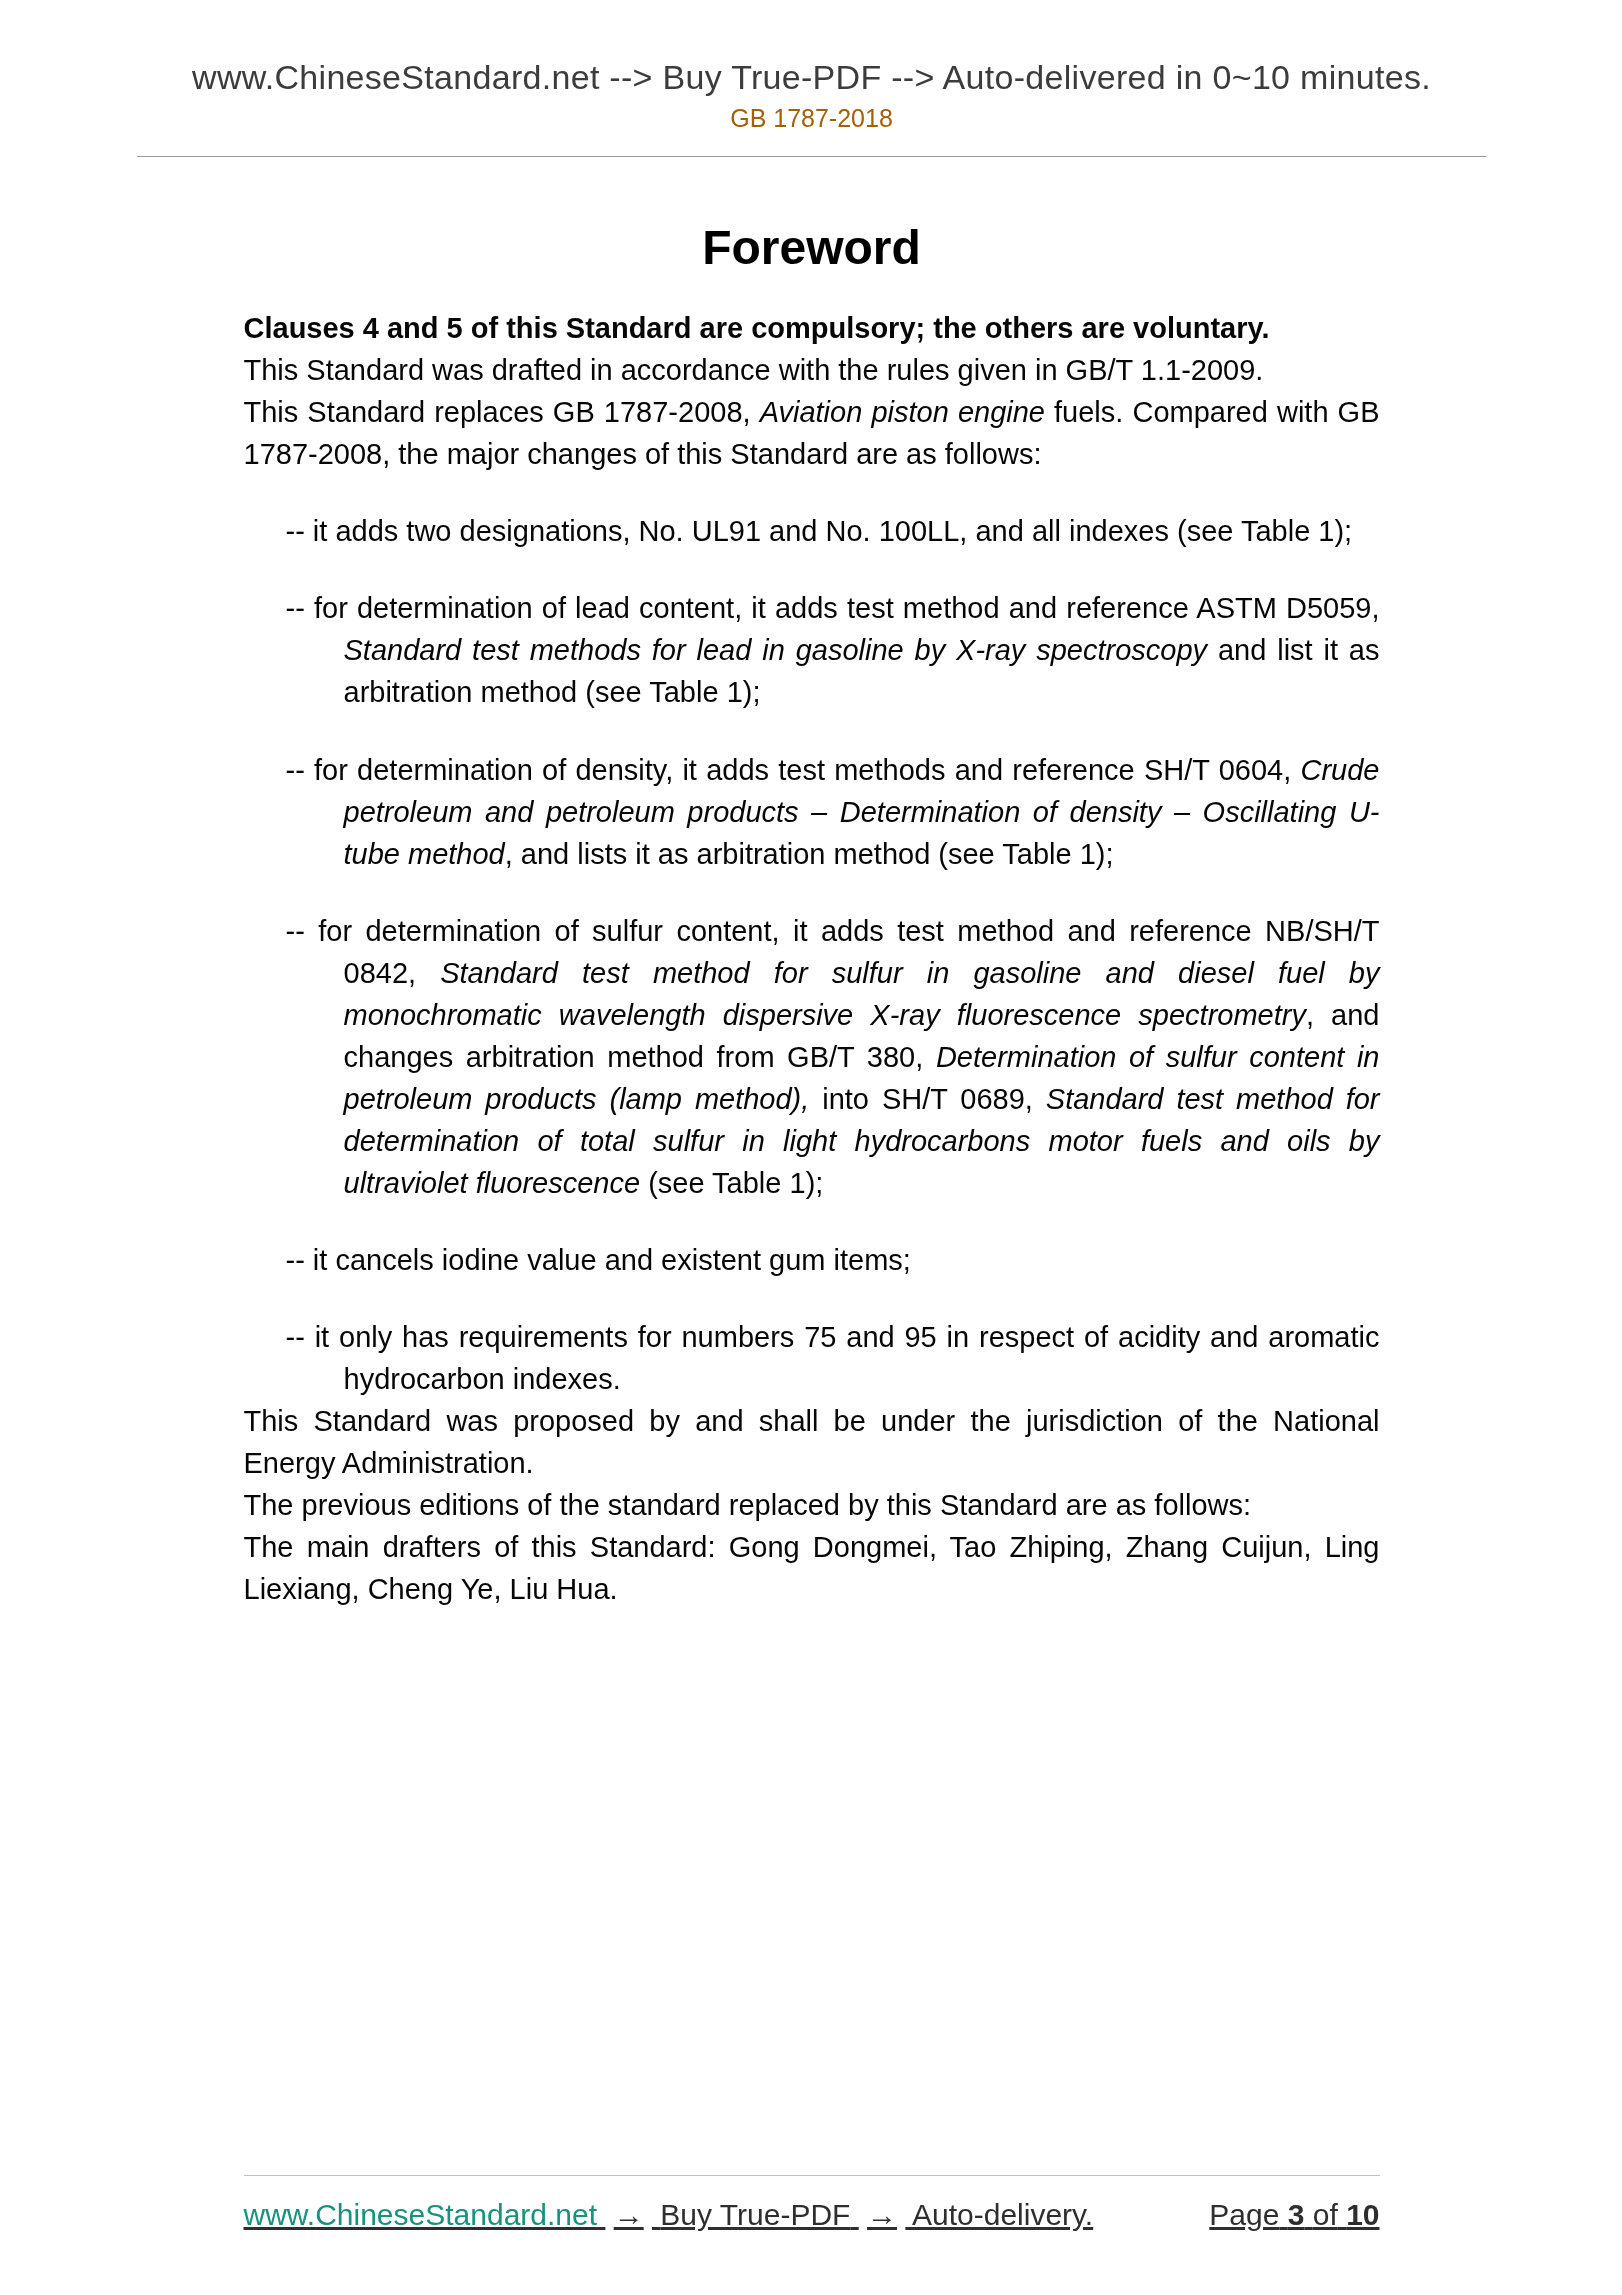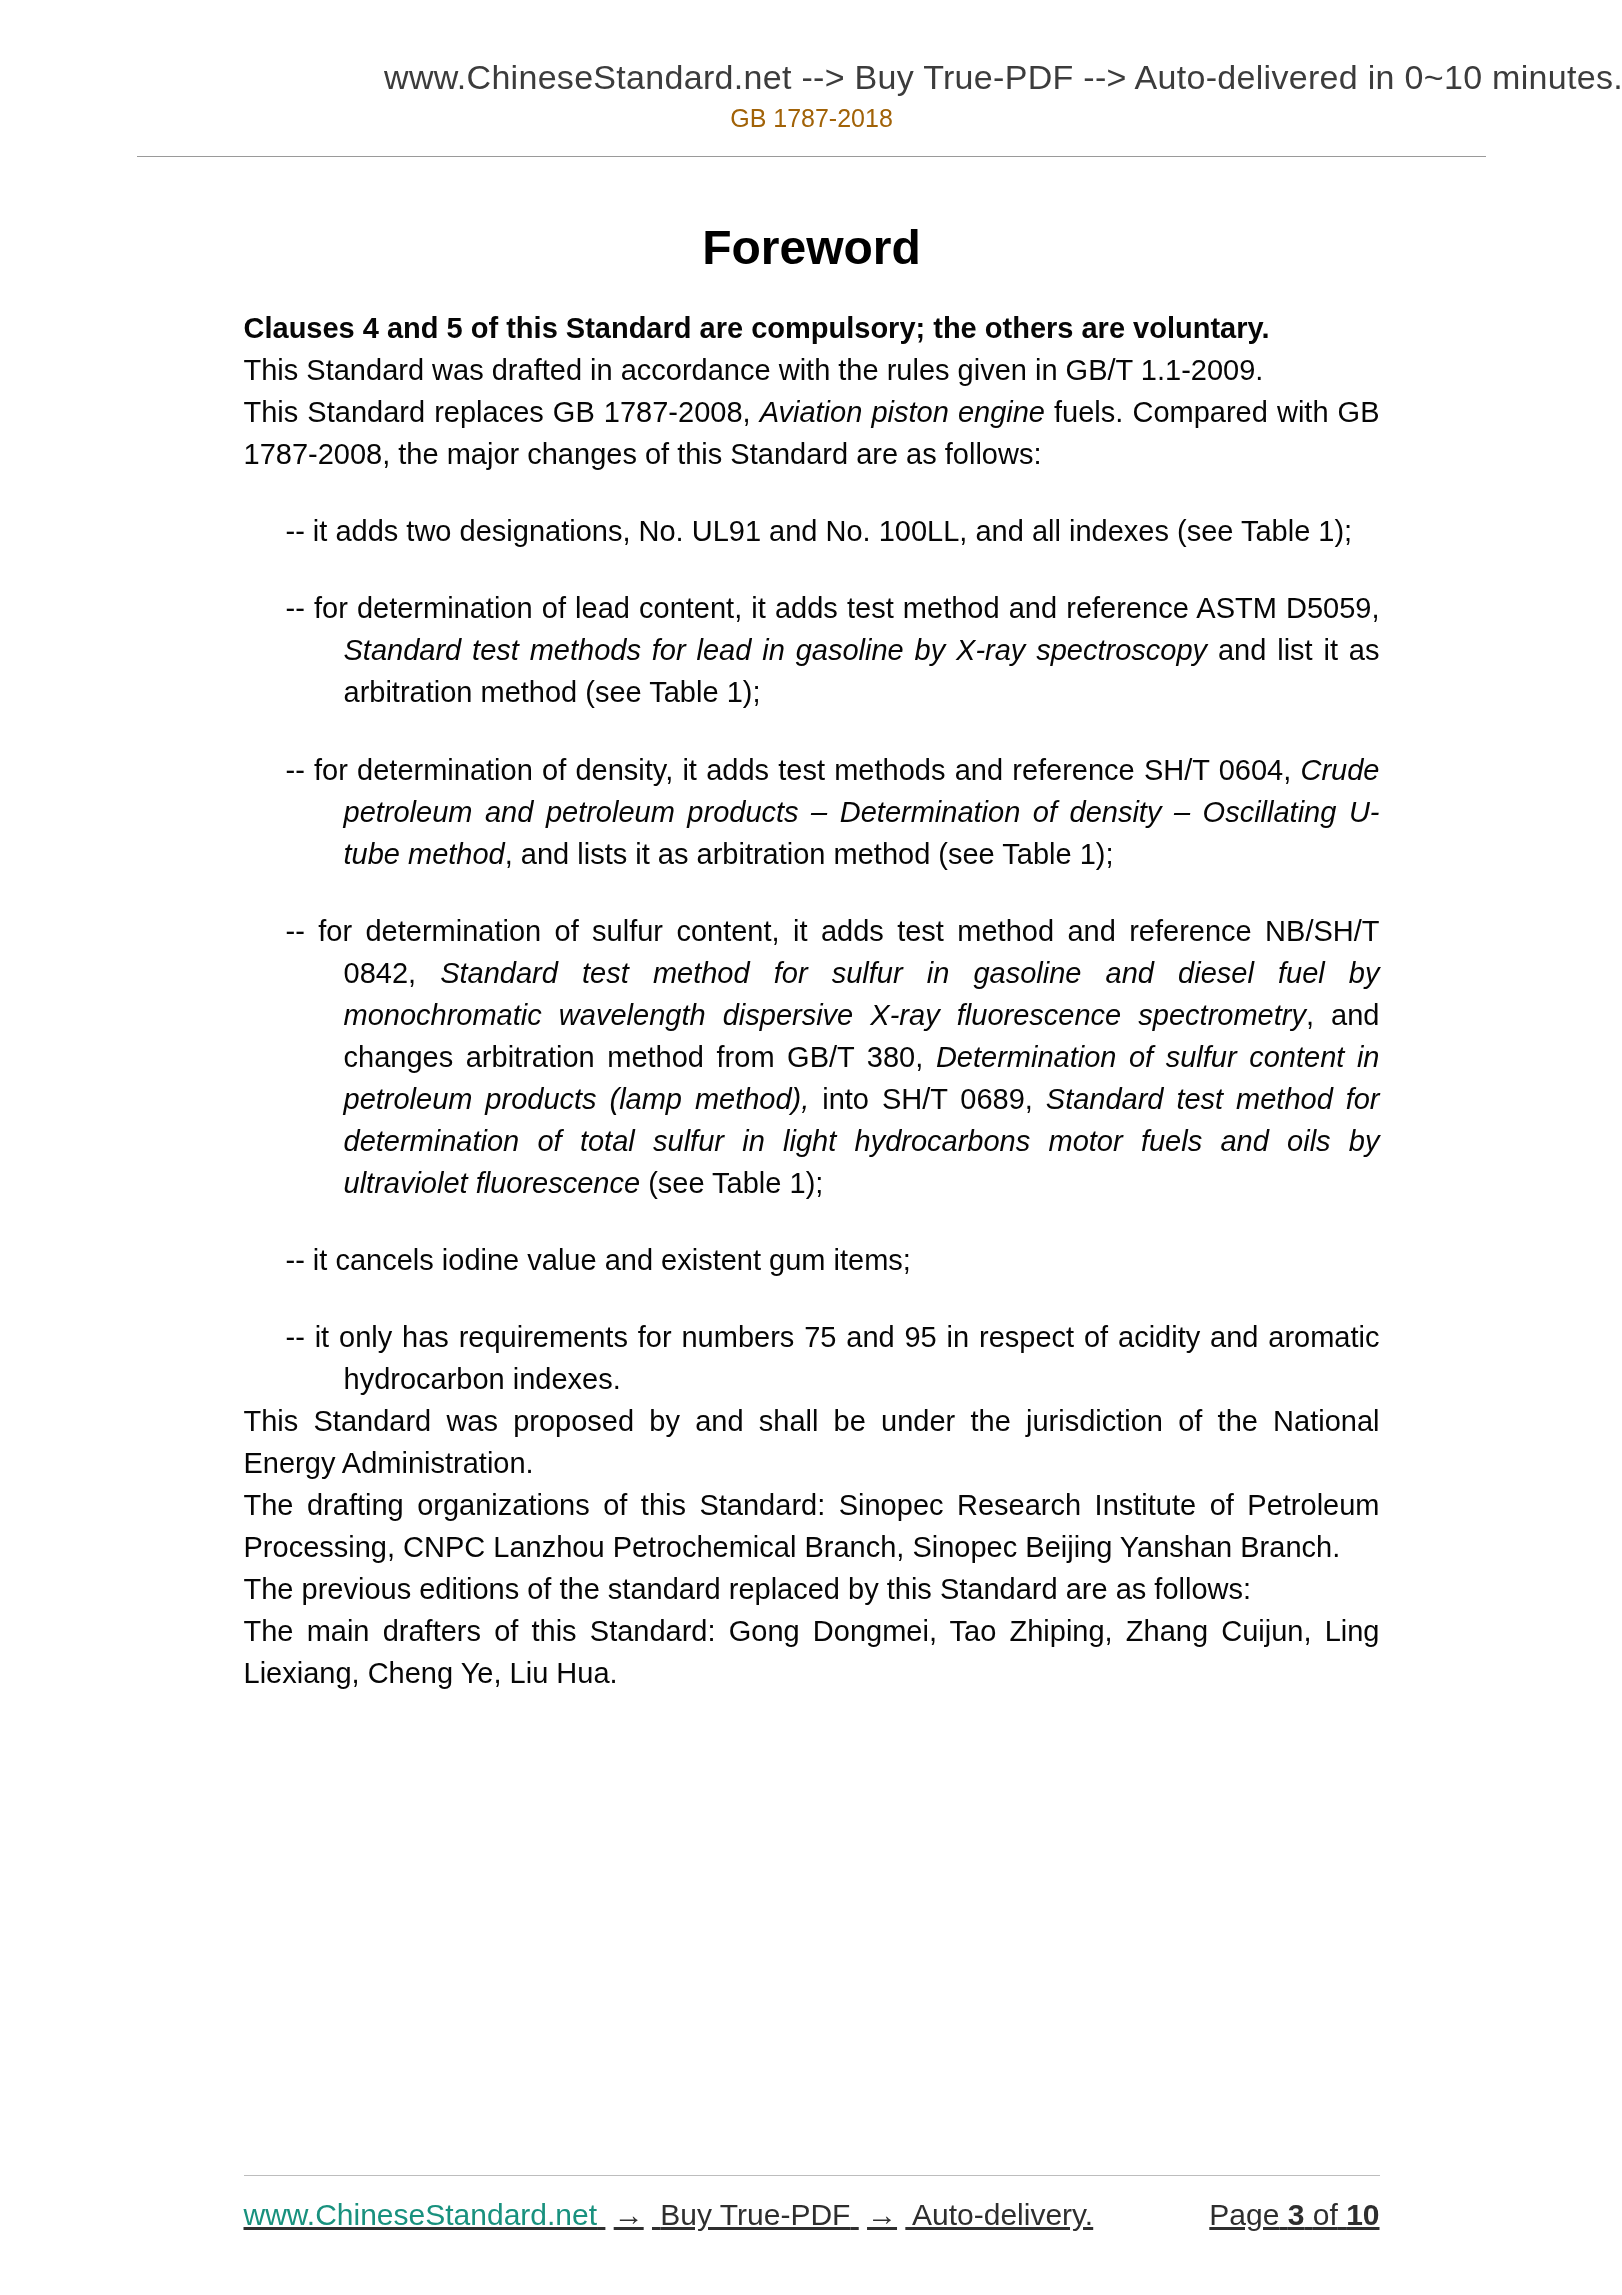--- a/index.html
+++ b/index.html
@@ -7,21 +7,21 @@
     width: 1623px;
     height: 2295px;
     background: #ffffff;
     font-family: "Liberation Sans", sans-serif;
     color: #0a0a0a;
     overflow: hidden;
   }
   .page { position: relative; width: 100%; height: 100%; }
 
   .header { padding-top: 58px; text-align: center; }
-  .header-line1 { font-size: 34px; color: #3c3c3c; letter-spacing: 0.3px; text-align: right; }
+  .header-line1 { font-size: 34px; color: #3c3c3c; letter-spacing: 0.3px; }
   .header-line2 { font-size: 25px; color: #a16207; margin-top: 7px; }
   .header-rule { width: 1349px; margin: 23px auto 0 auto; border-bottom: 1.7px solid #9a9a9a; }
 
   .title { font-size: 48px; font-weight: bold; text-align: center; margin-top: 63px; color: #000; }
 
   .body-area {
     width: 1136px;
     margin: 20px auto 0 auto;
     font-size: 29px;
     line-height: 1.45;
@@ -65,21 +65,20 @@
       <div class="para bold"><span>Clauses 4 and 5 of this Standard are compulsory; the others are voluntary.</span></div>
       <div class="para"><span>This Standard was drafted in accordance with the rules given in GB/T 1.1-2009.</span></div>
       <div class="para"><span>This Standard replaces GB 1787-2008, </span><span class="it">Aviation piston engine</span><span> fuels. Compared with GB 1787-2008, the major changes of this Standard are as follows:</span></div>
       <div class="li"><span>-- it adds two designations, No. UL91 and No. 100LL, and all indexes (see Table 1);</span></div>
       <div class="li"><span>-- for determination of lead content, it adds test method and reference ASTM D5059, </span><span class="it">Standard test methods for lead in gasoline by X-ray spectroscopy</span><span> and list it as arbitration method (see Table 1);</span></div>
       <div class="li"><span>-- for determination of density, it adds test methods and reference SH/T 0604, </span><span class="it">Crude petroleum and petroleum products – Determination of density – Oscillating U-tube method</span><span>, and lists it as arbitration method (see Table 1);</span></div>
       <div class="li"><span>-- for determination of sulfur content, it adds test method and reference NB/SH/T 0842, </span><span class="it">Standard test method for sulfur in gasoline and diesel fuel by monochromatic wavelength dispersive X-ray fluorescence spectrometry</span><span>, and changes arbitration method from GB/T 380, </span><span class="it">Determination of sulfur content in petroleum products (lamp method),</span><span> into SH/T 0689, </span><span class="it">Standard test method for determination of total sulfur in light hydrocarbons motor fuels and oils by ultraviolet fluorescence</span><span> (see Table 1);</span></div>
       <div class="li"><span>-- it cancels iodine value and existent gum items;</span></div>
       <div class="li"><span>-- it only has requirements for numbers 75 and 95 in respect of acidity and aromatic hydrocarbon indexes.</span></div>
       <div class="para"><span>This Standard was proposed by and shall be under the jurisdiction of the National Energy Administration.</span></div>
-      <div class="para"><span>The drafting organizations of this Standard: Sinopec Research Institute of Petroleum Processing, CNPC Lanzhou Petrochemical Branch, Sinopec Beijing Yanshan Branch.</span></div>
       <div class="para"><span>The previous editions of the standard replaced by this Standard are as follows:</span></div>
       <div class="para"><span>The main drafters of this Standard: Gong Dongmei, Tao Zhiping, Zhang Cuijun, Ling Liexiang, Cheng Ye, Liu Hua.</span></div>
     </div>
 
   <div class="footer">
     <div class="footer-rule"></div>
     <div class="footer-row">
       <div class="footer-left">
         <span class="footer-link">www.ChineseStandard.net</span>
         <span class="arrow">→</span>

